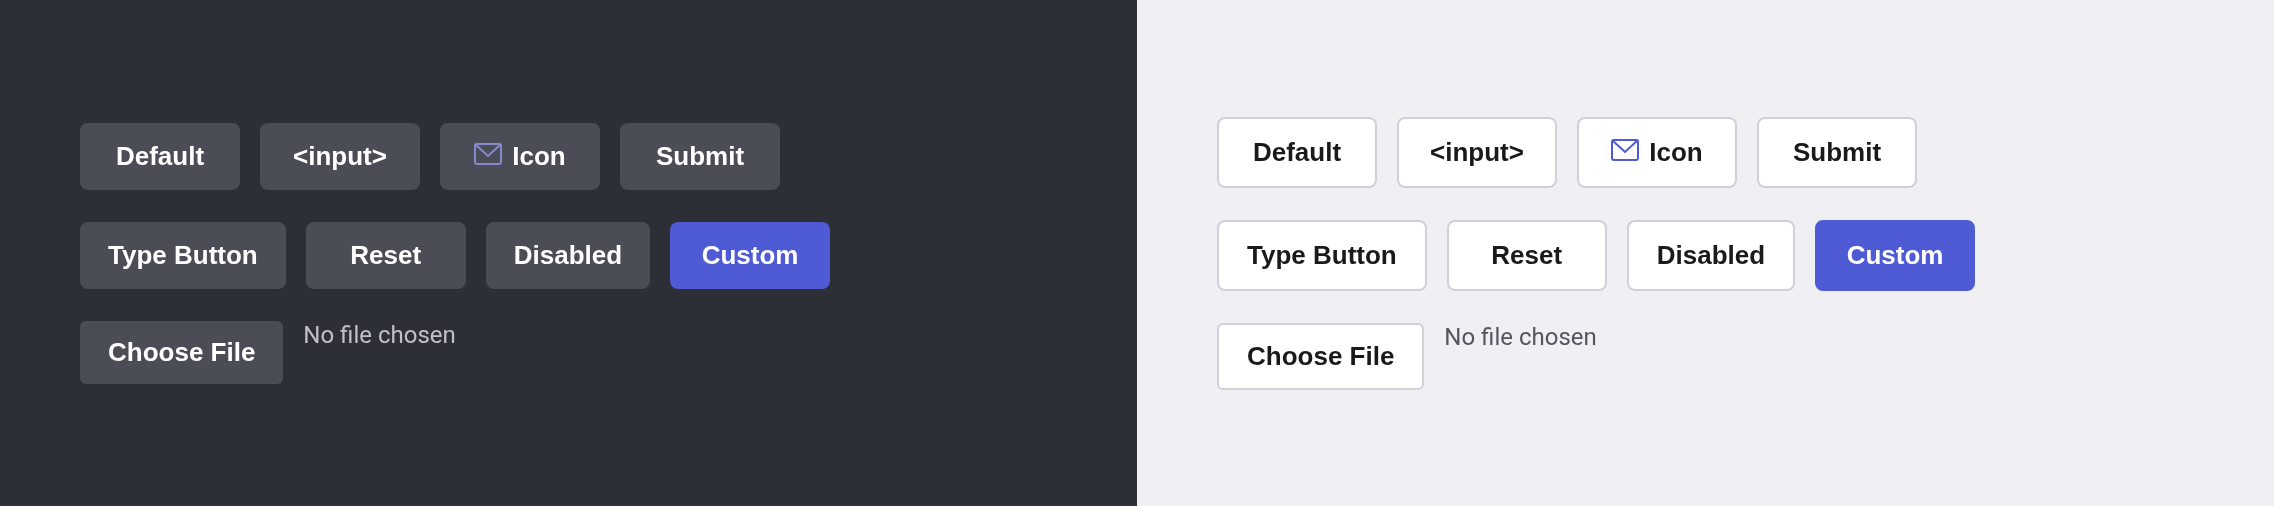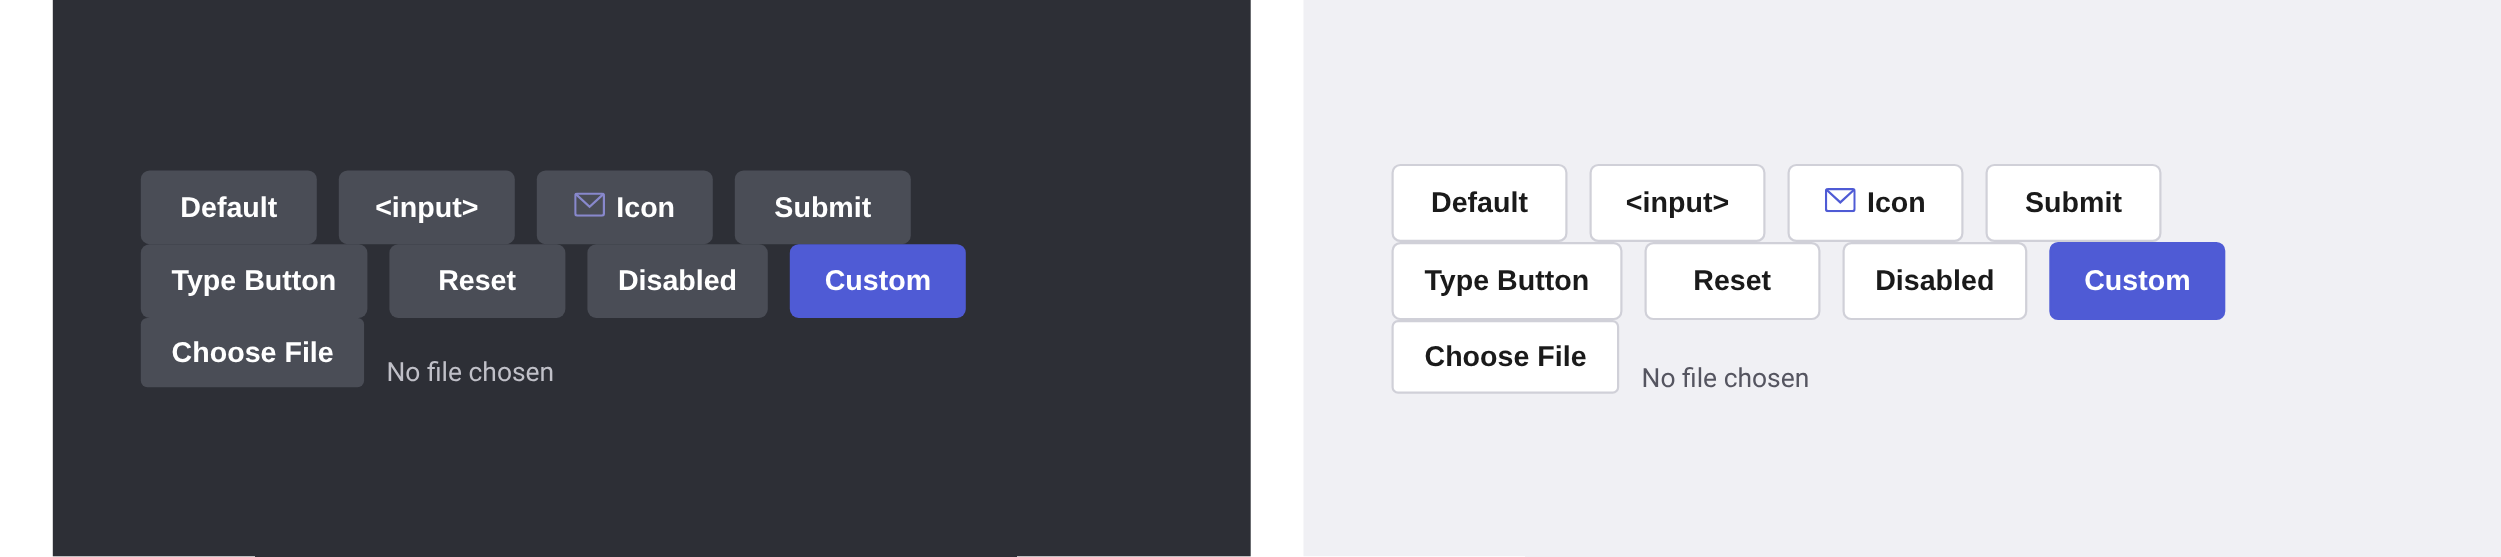--- a/index.html
+++ b/index.html
@@ -17,21 +17,21 @@
     }
 
     .panel {
       width: 50%;
       height: 100%;
       display: flex;
       flex-direction: column;
       justify-content: center;
       align-items: flex-start;
       padding: 60px 80px;
-      margin-left: 48px;
+      gap: 32px;
     }
 
     .panel-dark {
       background-color: #2d2f36;
     }
 
     .panel-light {
       background-color: #f0f0f4;
     }
 
@@ -102,21 +102,21 @@
       cursor: pointer;
       min-width: 160px;
       justify-content: center;
       display: flex;
       align-items: center;
     }
 
     
     .file-row {
       display: flex;
-      align-items: flex-end;
+      align-items: flex-start;
       gap: 20px;
     }
 
     .file-btn-dark {
       background-color: #4a4d56;
       color: #ffffff;
       border: none;
       border-radius: 6px;
       padding: 16px 28px;
       font-size: 26px;

